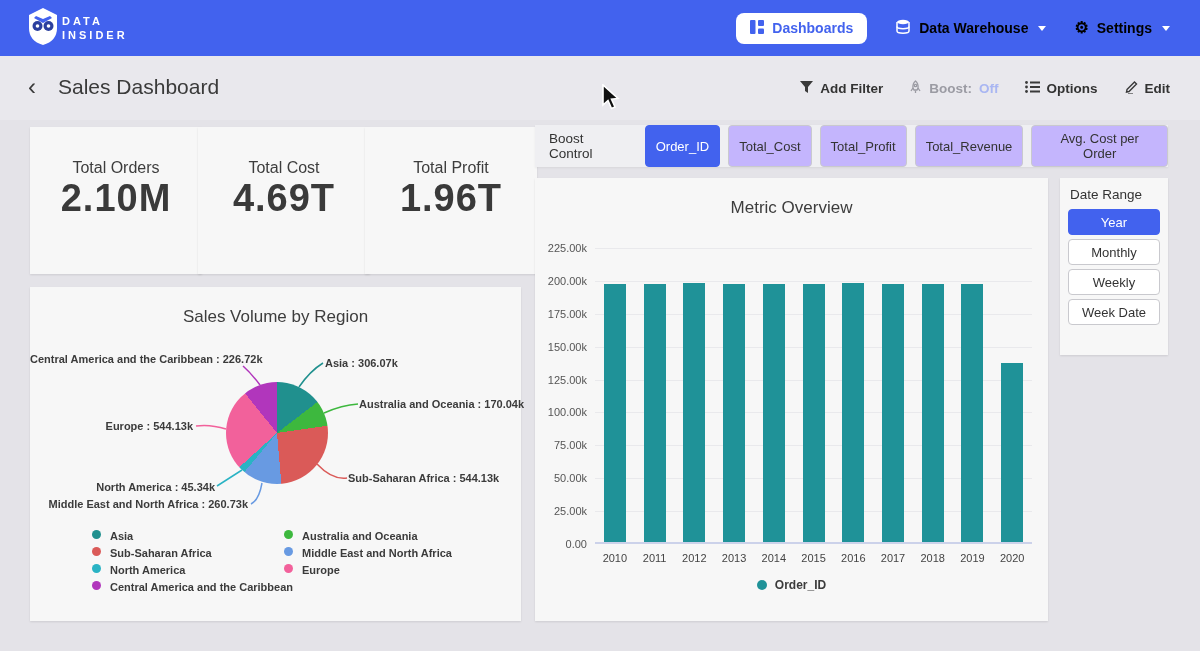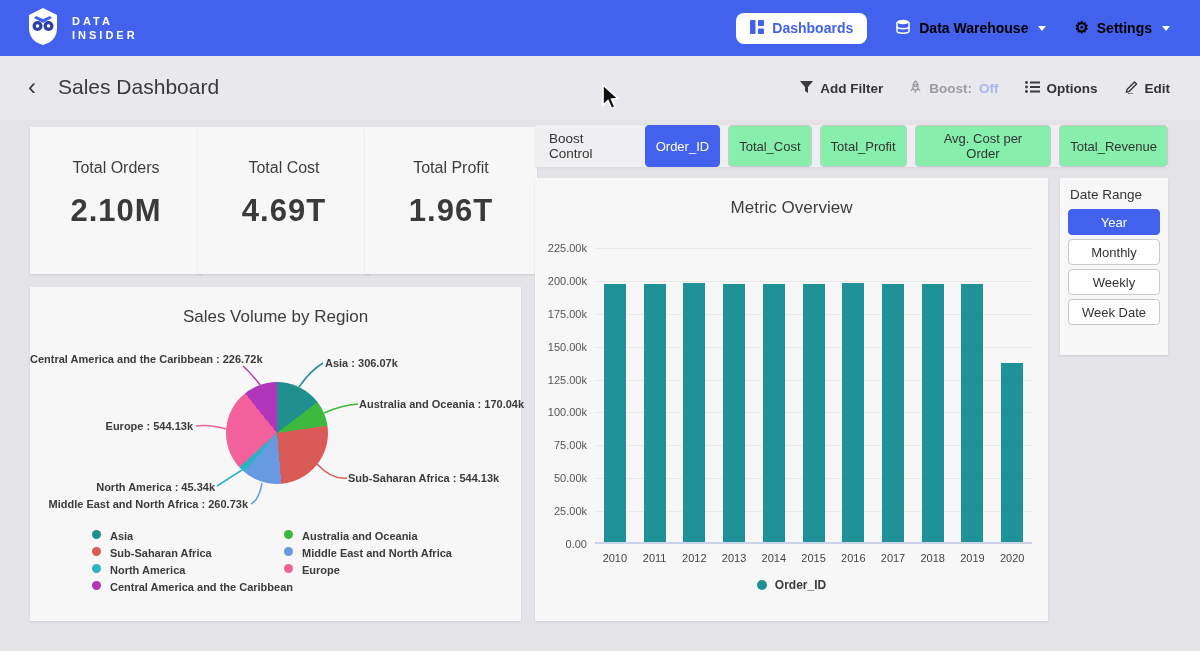--- a/index.html
+++ b/index.html
@@ -2,47 +2,47 @@
 <html><head>
 <meta charset="utf-8">
 <style>
   * { margin:0; padding:0; box-sizing:border-box; }
   html,body { width:1200px; height:651px; overflow:hidden; }
   body { font-family:"Liberation Sans", sans-serif; background:#e4e3e8; position:relative; }
   #app { position:absolute; inset:0; width:1200px; height:651px; }
 
   
   .topnav { position:absolute; left:0; top:0; width:1200px; height:56px; background:#4262ee; display:flex; align-items:center; }
-  .brand { display:flex; align-items:center; gap:10px; margin-left:24px; }
+  .brand { display:flex; align-items:center; margin-left:24px; }
   .brand-text { color:#fff; font-size:11px; font-weight:bold; letter-spacing:3px; line-height:14px; }
   .nav-right { position:absolute; right:30px; top:0; height:56px; display:flex; align-items:center; gap:28px;justify-content:center; }
   .pill { background:#fff; color:#4262ee; border-radius:8px; padding:7px 14px; display:flex; align-items:center; gap:8px; font-size:14px; font-weight:bold; cursor:pointer; }
   .nav-item { color:#000000; font-size:14px; font-weight:bold; display:flex; align-items:center; gap:8px; cursor:pointer; }
   .caret { width:0; height:0; border-left:4px solid transparent; border-right:4px solid transparent; border-top:5px solid #fff; margin-left:2px; }
   .gear-glyph { font-size:16px; line-height:16px; }
 
   
   .subheader { position:absolute; left:0; top:56px; width:1200px; height:64px; background:#e9e8ed; }
   .back { position:absolute; left:28px; top:17px; font-size:24px; color:#3a3a3a; cursor:pointer; }
   .page-title { position:absolute; left:58px; top:19px; font-size:21px; color:#3a3a3a; }
   .sub-right { position:absolute; right:30px; top:0; height:64px; display:flex; align-items:center; gap:26px; }
   .sub-action { display:flex; align-items:center; gap:7px; font-size:13.5px; color:#333; font-weight:bold; cursor:pointer; }
   .boost-label { color:#9b9ba3; }
   .boost-value { color:#a9b6f2; }
 
   
   .card, .panel { background:#f7f7f7; box-shadow:0 1px 2px rgba(0,0,0,0.10); }
   .kpi { position:absolute; top:127px; width:172px; height:147px; text-align:center; }
   .kpi-label { margin-top:32px; font-size:16px; color:#3d3d3d; }
-  .kpi-value { margin-top:16px; font-size:31px; font-weight:bold; color:#3a3a3a; letter-spacing:1px; }
+  .kpi-value { margin-top:0; font-size:38px; font-weight:bold; color:#3a3a3a; letter-spacing:1px; }
 
   
   .metric-bar { position:absolute; left:535px; top:125px; width:633px; height:42px; background:#efeff2; display:flex; align-items:center; padding-left:14px; gap:8px; box-shadow:0 1px 2px rgba(0,0,0,0.06); }
   .metric-label { font-size:13.5px; color:#333; margin-right:6px; }
-  .opt-btn { background:#86efac; border:1px solid #c9c9ce; border-radius:4px; padding:5px 10px; font-size:13px; color:#333; font-family:"Liberation Sans",sans-serif; cursor:pointer; }
+  .opt-btn { background:#c4b5fd; border:1px solid #c9c9ce; border-radius:4px; padding:5px 10px; font-size:13px; color:#333; font-family:"Liberation Sans",sans-serif; cursor:pointer; }
   .opt-btn.selected { background:#4262ee; border-color:#4262ee; color:#fff; }
 
   
   .bar-panel { position:absolute; left:535px; top:178px; width:513px; height:443px; }
   .chart-title { position:absolute; left:0; right:0; top:20px; text-align:center; font-size:17px; color:#3d3d3d; }
   .y-labels { position:absolute; left:0; top:0; width:52px; height:100%; }
   .y-tick { position:absolute; right:0; width:52px; text-align:right; font-size:11px; color:#555; }
   .bar-plot { position:absolute; left:60px; top:70px; width:437px; height:296px; border-bottom:2px solid #ccd2ea; }
   .gridline { position:absolute; left:0; width:100%; height:1px; background:#e9e9ec; }
   .bar-row { position:absolute; left:0; top:0; width:100%; height:100%; display:flex; }
@@ -183,22 +183,22 @@
     <div class="kpi-label">Total Profit</div>
     <div class="kpi-value">1.96T</div>
   </div>
 
   <div class="metric-bar">
     <span class="metric-label">Boost Control</span>
     <span id="metric-buttons" style="display:flex;gap:8px;">
         <button class="opt-btn selected">Order_ID</button>
         <button class="opt-btn">Total_Cost</button>
         <button class="opt-btn">Total_Profit</button>
+        <button class="opt-btn">Total_Revenue</button>
         <button class="opt-btn">Avg. Cost per Order</button>
-        <button class="opt-btn">Total_Revenue</button>
       </span>
   </div>
 
   <div class="panel bar-panel">
     <div class="chart-title">Metric Overview</div>
     <div class="y-labels" id="bar-ylabels">
         <div class="y-tick" style="top: 64px;">225.00k</div>
         <div class="y-tick" style="top: 96.8889px;">200.00k</div>
         <div class="y-tick" style="top: 129.778px;">175.00k</div>
         <div class="y-tick" style="top: 162.667px;">150.00k</div>

